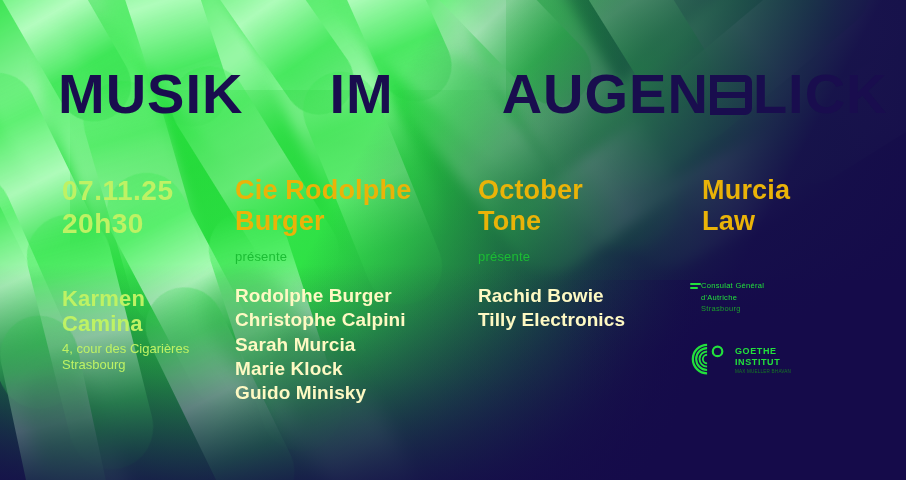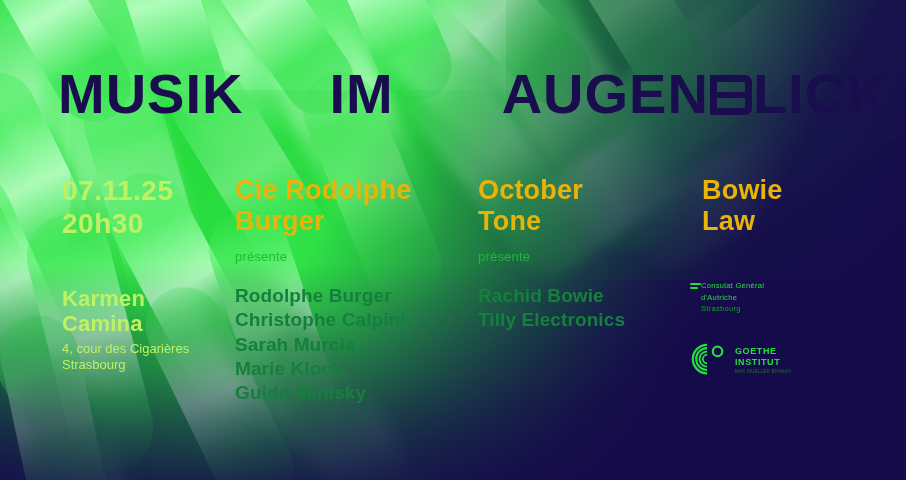--- a/index.html
+++ b/index.html
@@ -179,21 +179,21 @@
   }
   .presente {
     color: #1bbd33;
     font-size: 13px;
     font-weight: normal;
     margin-top: 12px;
     letter-spacing: .2px;
   }
   .act-people {
     margin-top: 20px;
-    color: #15803d;
+    color: #fef9c3;
     font-size: 19px;
     font-weight: bold;
     line-height: 1.28;
     letter-spacing: .1px;
   }
   .act-people div { white-space: nowrap; }
 
   
   #logos { position: absolute; left: 690px; top: 280px; }
   #consulat {
@@ -354,21 +354,21 @@
     </div>
     <div class="presente">présente</div>
     <div class="act-people">
       <div>Rachid Bowie</div>
       <div>Tilly Electronics</div>
     </div>
   </div>
 
   <div class="col" id="col-act3">
     <div class="act-title">
-      <div>Bowie</div>
+      <div>Murcia</div>
       <div>Law</div>
     </div>
   </div>
 
   <div id="logos">
 
     <div id="consulat">
       <div id="consulat-bars">
         <i></i>
           <i></i>

